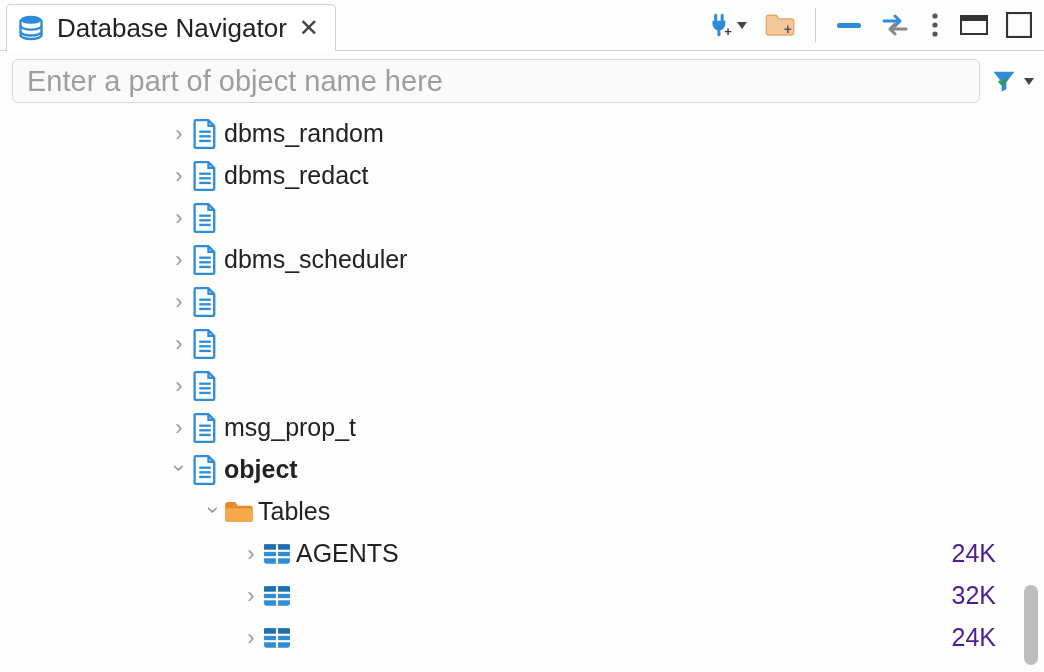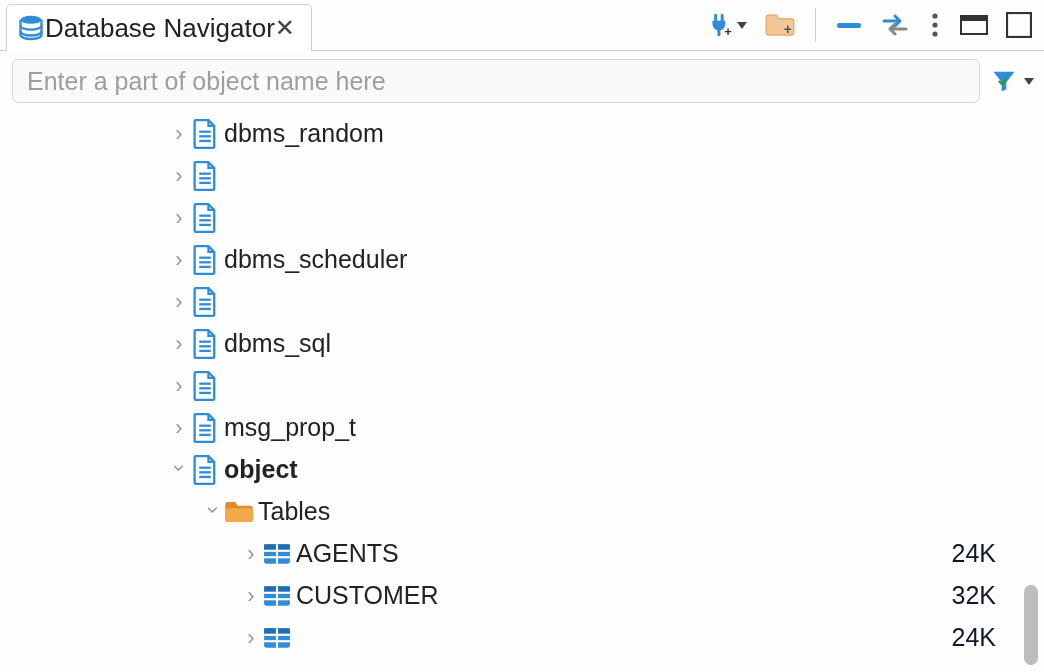--- a/index.html
+++ b/index.html
@@ -27,20 +27,21 @@
     display:flex;
     align-items:flex-end;
     height:50px;
     padding-left:6px;
     position:relative;
     border-bottom:1px solid var(--panel-border);
   }
   .tab{
     display:flex;
     align-items:center;
+    gap:12px;
     height:46px;
     padding:0 16px 0 10px;
     background:var(--tab-bg);
     border:1px solid var(--panel-border);
     border-bottom:none;
     border-radius:5px 5px 0 0;
     position:relative;
     top:1px;
   }
   .tab-title{font-size:26px;}
@@ -58,21 +59,21 @@
     display:flex;align-items:center;
     padding:8px 10px 6px 12px;
     gap:10px;
   }
   .search-box{
     flex:1;
     height:42px;
     border:1px solid var(--search-border);
     border-radius:6px;
     background:var(--search-bg);
-    font-size:25px;
+    font-size:29px;
     color:#9e9e9e;
     padding:0 14px;
     outline:none;
   }
   .search-box::placeholder{color:#9e9e9e;}
   .filter-cluster{display:flex;align-items:center;gap:6px;}
   
   .tree{
     position:relative;
     padding-top:4px;
@@ -89,21 +90,21 @@
     color:var(--muted);
     font-size:22px;
     width:22px;text-align:center;
     user-select:none;
   }
   .row .icon{width:30px;display:flex;align-items:center;justify-content:center;}
   .row .label{padding-left:4px;}
   .row .label.bold{font-weight:700;}
   .row .size{
     position:absolute;right:48px;
-    font-size:25px;color:#0f172a;text-align:center;
+    font-size:25px;color:#4c1d95;text-align:center;
   }
   .indent0{padding-left:168px;}
   .indent1{padding-left:202px;}
   .indent2{padding-left:240px;}
   
   .scroll-thumb{
     position:absolute;right:4px;bottom:6px;width:14px;height:80px;
     background:#bdbdbd;border-radius:7px;
   }
   .scroll-track{
@@ -215,20 +216,21 @@
     <span class="chev">›</span>
     <span class="icon">
       <svg width="26" height="30" viewBox="0 0 22 26">
           <path d="M3 1h11l5 5v18a1 1 0 0 1-1 1H3a1 1 0 0 1-1-1V2a1 1 0 0 1 1-1z" fill="#fff" stroke="#2f8cd8" stroke-width="2"></path>
           <path d="M14 1v5h5" fill="none" stroke="#2f8cd8" stroke-width="2"></path>
           <rect x="6" y="10" width="10" height="2" fill="#2f8cd8"></rect>
           <rect x="6" y="14" width="10" height="2" fill="#2f8cd8"></rect>
           <rect x="6" y="18" width="10" height="2" fill="#2f8cd8"></rect>
         </svg>
     </span>
+    <span class="label">dbms_redact</span>
   </div>
 
   <div class="row indent0">
     <span class="chev">›</span>
     <span class="icon">
       <svg width="26" height="30" viewBox="0 0 22 26">
           <path d="M3 1h11l5 5v18a1 1 0 0 1-1 1H3a1 1 0 0 1-1-1V2a1 1 0 0 1 1-1z" fill="#fff" stroke="#2f8cd8" stroke-width="2"></path>
           <path d="M14 1v5h5" fill="none" stroke="#2f8cd8" stroke-width="2"></path>
           <rect x="6" y="10" width="10" height="2" fill="#2f8cd8"></rect>
           <rect x="6" y="14" width="10" height="2" fill="#2f8cd8"></rect>
@@ -268,21 +270,20 @@
     <span class="chev">›</span>
     <span class="icon">
       <svg width="26" height="30" viewBox="0 0 22 26">
           <path d="M3 1h11l5 5v18a1 1 0 0 1-1 1H3a1 1 0 0 1-1-1V2a1 1 0 0 1 1-1z" fill="#fff" stroke="#2f8cd8" stroke-width="2"></path>
           <path d="M14 1v5h5" fill="none" stroke="#2f8cd8" stroke-width="2"></path>
           <rect x="6" y="10" width="10" height="2" fill="#2f8cd8"></rect>
           <rect x="6" y="14" width="10" height="2" fill="#2f8cd8"></rect>
           <rect x="6" y="18" width="10" height="2" fill="#2f8cd8"></rect>
         </svg>
     </span>
-    <span class="label">dbms_sql</span>
   </div>
 
   <div class="row indent0">
     <span class="chev">›</span>
     <span class="icon">
       <svg width="26" height="30" viewBox="0 0 22 26">
           <path d="M3 1h11l5 5v18a1 1 0 0 1-1 1H3a1 1 0 0 1-1-1V2a1 1 0 0 1 1-1z" fill="#fff" stroke="#2f8cd8" stroke-width="2"></path>
           <path d="M14 1v5h5" fill="none" stroke="#2f8cd8" stroke-width="2"></path>
           <rect x="6" y="10" width="10" height="2" fill="#2f8cd8"></rect>
           <rect x="6" y="14" width="10" height="2" fill="#2f8cd8"></rect>
@@ -349,21 +350,20 @@
     <span class="chev">›</span>
     <span class="icon">
       <svg width="28" height="22" viewBox="0 0 26 20">
           <rect x="1" y="1" width="24" height="18" rx="2" fill="#2f8cd8"></rect>
           <rect x="1" y="1" width="24" height="6" fill="#1f6fb0"></rect>
           <line x1="13" y1="1" x2="13" y2="19" stroke="#fff" stroke-width="2"></line>
           <line x1="1" y1="13" x2="25" y2="13" stroke="#fff" stroke-width="2"></line>
           <line x1="1" y1="7" x2="25" y2="7" stroke="#fff" stroke-width="2"></line>
         </svg>
     </span>
-    <span class="label">CUSTOMER</span>
     <span class="size">32K</span>
   </div>
 
   <div class="row indent2">
     <span class="chev">›</span>
     <span class="icon">
       <svg width="28" height="22" viewBox="0 0 26 20">
           <rect x="1" y="1" width="24" height="18" rx="2" fill="#2f8cd8"></rect>
           <rect x="1" y="1" width="24" height="6" fill="#1f6fb0"></rect>
           <line x1="13" y1="1" x2="13" y2="19" stroke="#fff" stroke-width="2"></line>

